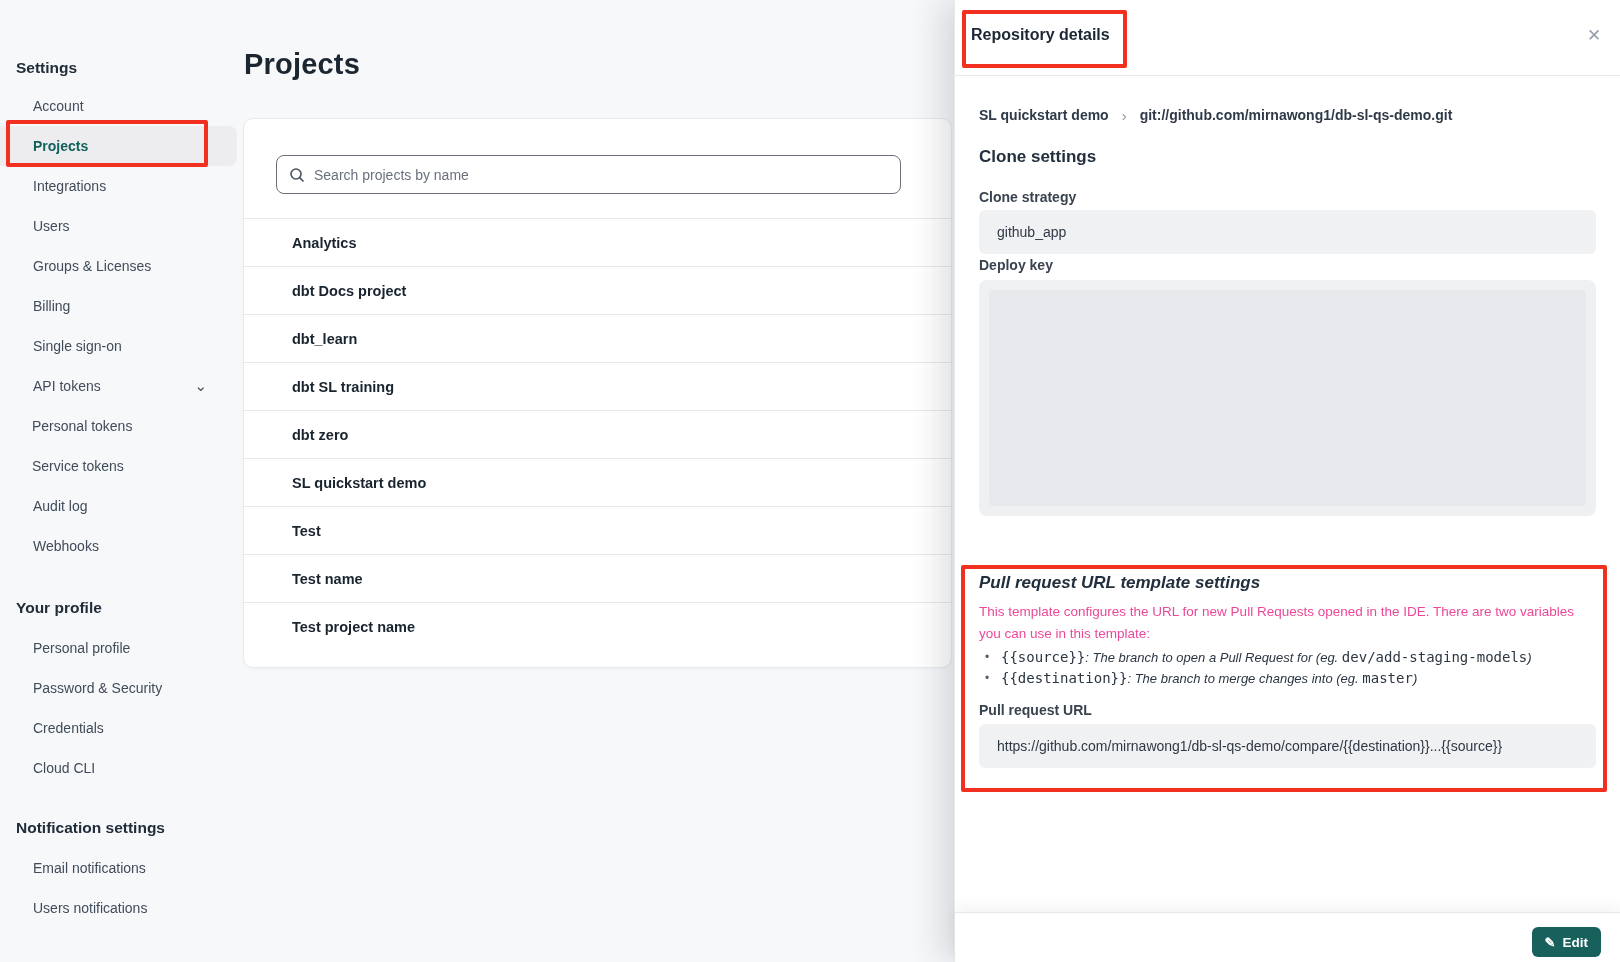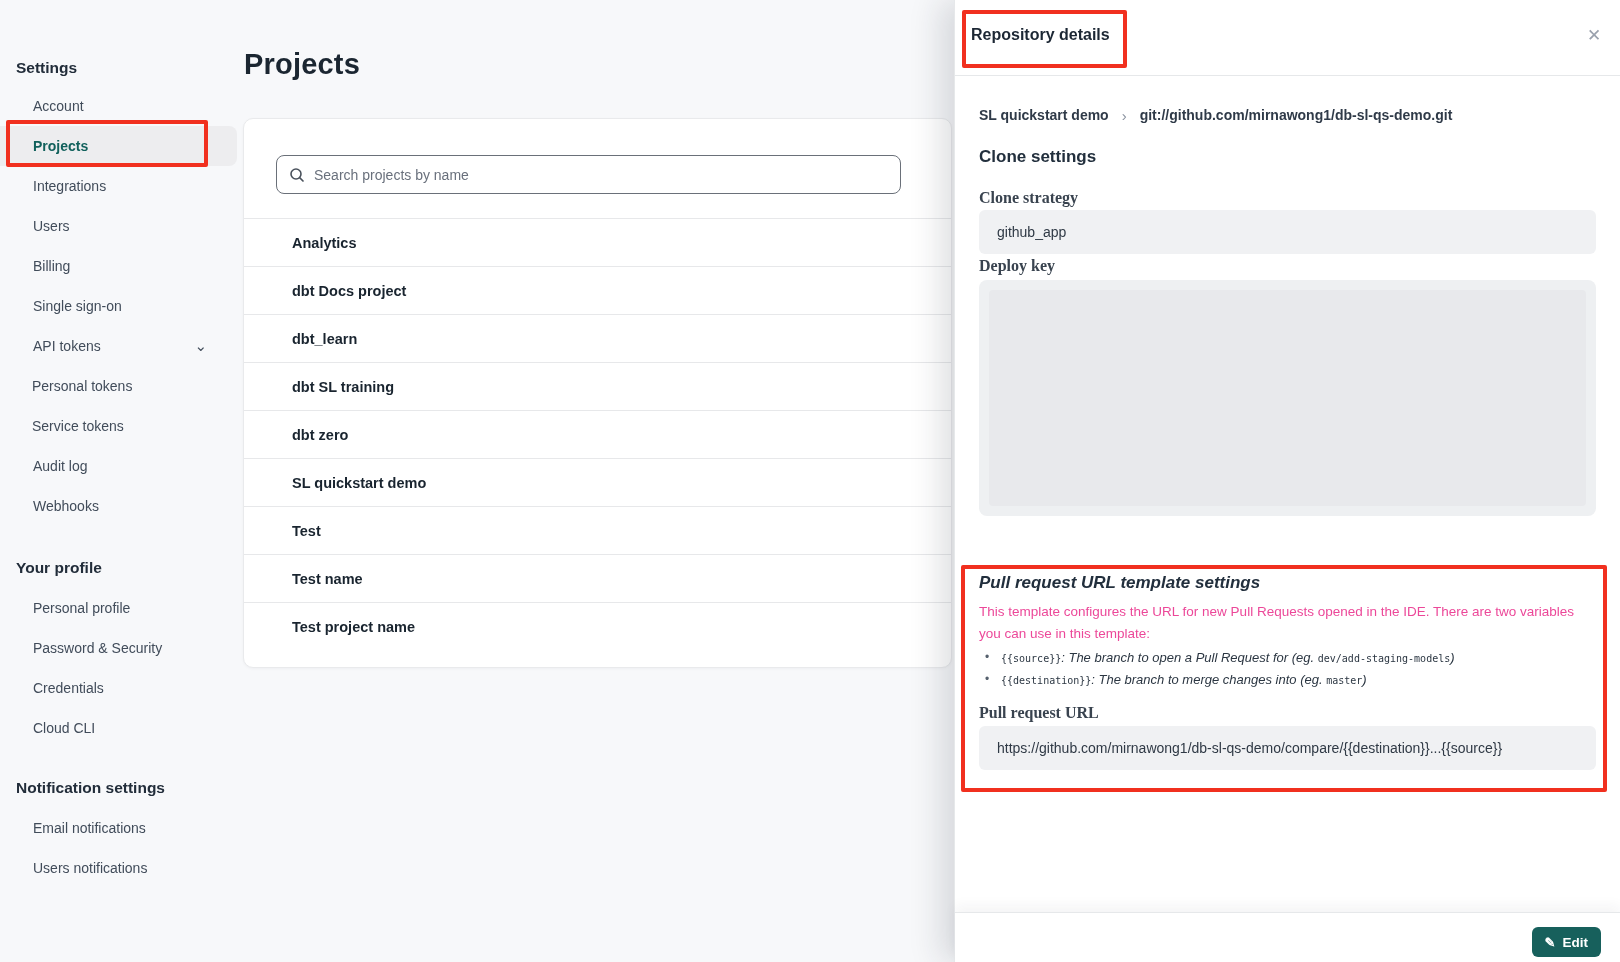--- a/index.html
+++ b/index.html
@@ -82,21 +82,21 @@
     display:flex; align-items:center; justify-content:center;
     font-size:17px; color:#9aa1ad; cursor:pointer;
   }
   .drawer-body { padding:0 24px; }
   .breadcrumb {
     margin-top:24px; height:30px; display:flex; align-items:center; gap:13px;
     font-size:14px; font-weight:700; color:#2f3a48; white-space:nowrap;
   }
   .crumb-sep { color:#8b93a0; font-size:15px; font-weight:400; }
   .section-heading { margin-top:14px; font-size:17px; line-height:26px; font-weight:700; color:#222f3d; }
-  .field-label { font-size:16px; line-height:15px; font-weight:700; color:#39434f;font-family:Liberation Serif, serif; }
+  .field-label { font-size:14px; line-height:15px; font-weight:700; color:#39434f; }
   .lbl-clone { margin-top:20px; }
   .value-box {
     margin-top:5px; height:44px; line-height:44px; padding-left:18px;
     background:#f0f1f3; border-radius:6px; font-size:14px; color:#2f3945;
     white-space:nowrap; overflow:hidden;
   }
   .lbl-deploy { margin-top:4px; }
   .deploy-box {
     margin-top:7px; height:236px; background:#eef0f2; border-radius:8px; padding:10px;
   }
@@ -105,21 +105,21 @@
   .pr-section { margin-top:55px; }
   .pr-heading { font-size:17px; line-height:24px; font-weight:700; color:#222f3d;font-style:italic; }
   .pr-desc { margin-top:6px; font-size:13.5px; line-height:22px; color:#ec4899; }
   .pr-bullets { margin-top:2px; list-style:none; }
   .pr-bullets li {
     font-size:13px; line-height:21px; color:#2b3642; padding-left:22px; position:relative;
   }
   .pr-bullets li::before {
     content:"•"; position:absolute; left:6px; color:#55606d; font-size:12px;
   }
-  .bullet-code { font-family:"DejaVu Sans Mono", monospace; font-size:10px; }
+  .bullet-code { font-family:"DejaVu Sans Mono", monospace; font-size:14px; }
   .bullet-text { font-style:italic; }
   .lbl-prurl { margin-top:14px; }
   .url-box { margin-top:6px; }
 
   .drawer-footer {
     position:absolute; left:0; bottom:0; width:100%; height:50px;
     background:#fff; border-top:1px solid #e6e8ea;
     box-shadow:0 -6px 12px rgba(35,42,50,0.05);
   }
   .edit-btn {
@@ -161,20 +161,24 @@
         <div class="side-item">
           <span>Integrations</span>
           
         </div>
 
         <div class="side-item">
           <span>Users</span>
           
         </div>
 
+        <div class="side-item">
+          <span>Groups &amp; Licenses</span>
+          
+        </div>
 
         <div class="side-item">
           <span>Billing</span>
           
         </div>
 
         <div class="side-item">
           <span>Single sign-on</span>
           
         </div>

